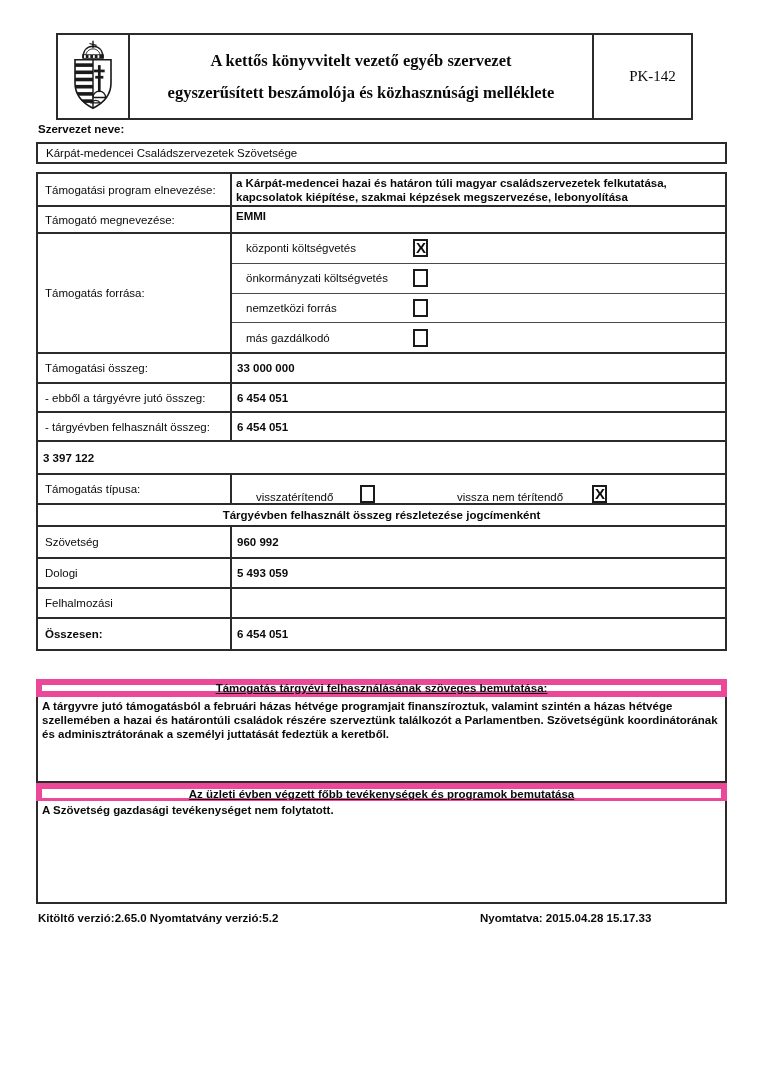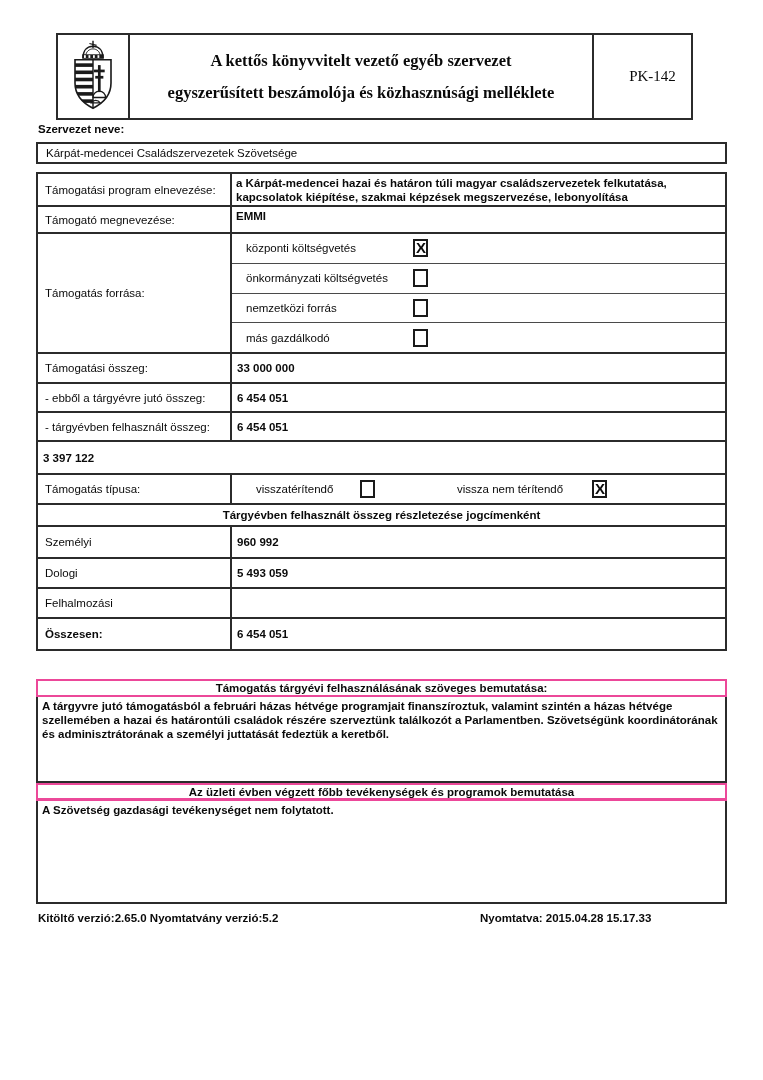--- a/index.html
+++ b/index.html
@@ -47,32 +47,32 @@
     border-bottom:1px solid #4a4a4a; font-size:11.5px; }
   .subrow:last-child { border-bottom:none; }
   .sublabel { width:167px; }
 
   
   .checkbox { width:11px; height:14px; border:2px solid #1a1a1a;
     font-weight:bold; font-size:15px; line-height:13px; text-align:center;
     letter-spacing:-1px; overflow:visible; flex:none; }
 
   
-  .type-flex { display:flex; align-items:center; padding-left:24px; font-weight:normal; }
+  .type-flex { display:flex; align-items:flex-end; padding-left:24px; font-weight:normal; }
   .type-lab1 { width:104px; }
   .type-gap { width:82px; }
   .type-lab2 { width:135px; }
 
   
   .shead { display:flex; align-items:center; justify-content:center;
     font-weight:bold; font-size:11.5px; border-top:2px solid #2b2b2b; }
 
   
-  .sec-head { border:2px solid #ec4899; display:flex; align-items:center;
-    justify-content:center; font-weight:bold; font-size:11.5px; }
+  .sec-head { border:6px solid #ec4899; display:flex; align-items:center;
+    justify-content:center; font-weight:bold; font-size:11.5px;text-decoration:underline; }
   .sec-body { border:2px solid #2b2b2b; border-top:none; padding:2px 4px;
     font-weight:bold; font-size:11.5px; line-height:14px; }
   #usage-header { left:36px; top:679px; width:691px; height:18px; }
   #usage-box { left:36px; top:697px; width:691px; height:86px; }
   #activities-header { left:36px; top:783px; width:691px; height:18px; border-bottom-width:3px; }
   #activities-box { left:36px; top:801px; width:691px; height:103px; }
 
   
   .footer-text { font-weight:bold; font-size:11.5px; }
   #footer-left { left:38px; top:912px; }
@@ -197,21 +197,21 @@
       <div class="checkbox"></div>
       <span class="type-gap"></span>
       <span class="type-lab2">vissza nem térítendő</span>
       <div class="checkbox">X</div>
     </div>
   </div>
 
   <div class="shead h20">Tárgyévben felhasznált összeg részletezése jogcímenként</div>
 
   <div class="trow h32">
-    <div class="lcell">Személyi</div>
+    <div class="lcell">Szövetség</div>
     <div class="vcell vmid">960 992</div>
   </div>
 
   <div class="trow h30">
     <div class="lcell">Dologi</div>
     <div class="vcell vmid">5 493 059</div>
   </div>
 
   <div class="trow h30">
     <div class="lcell">Felhalmozási</div>

